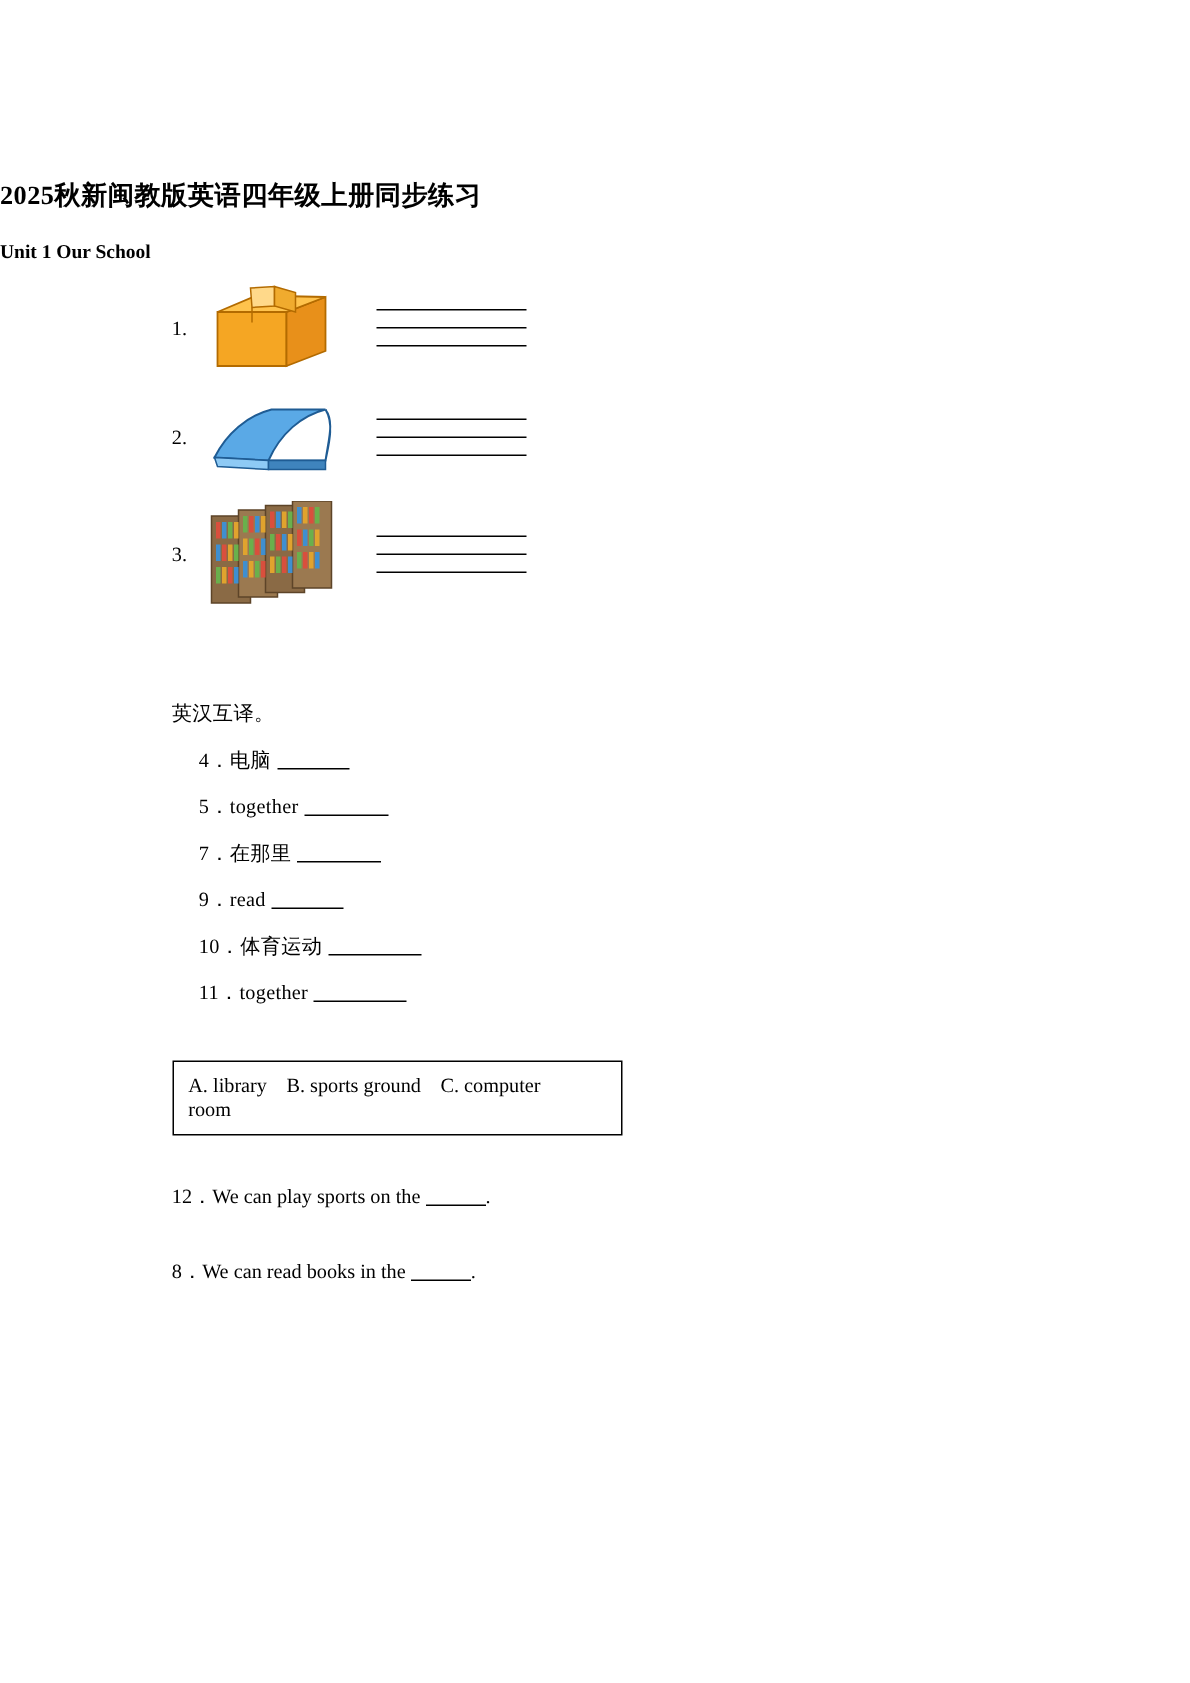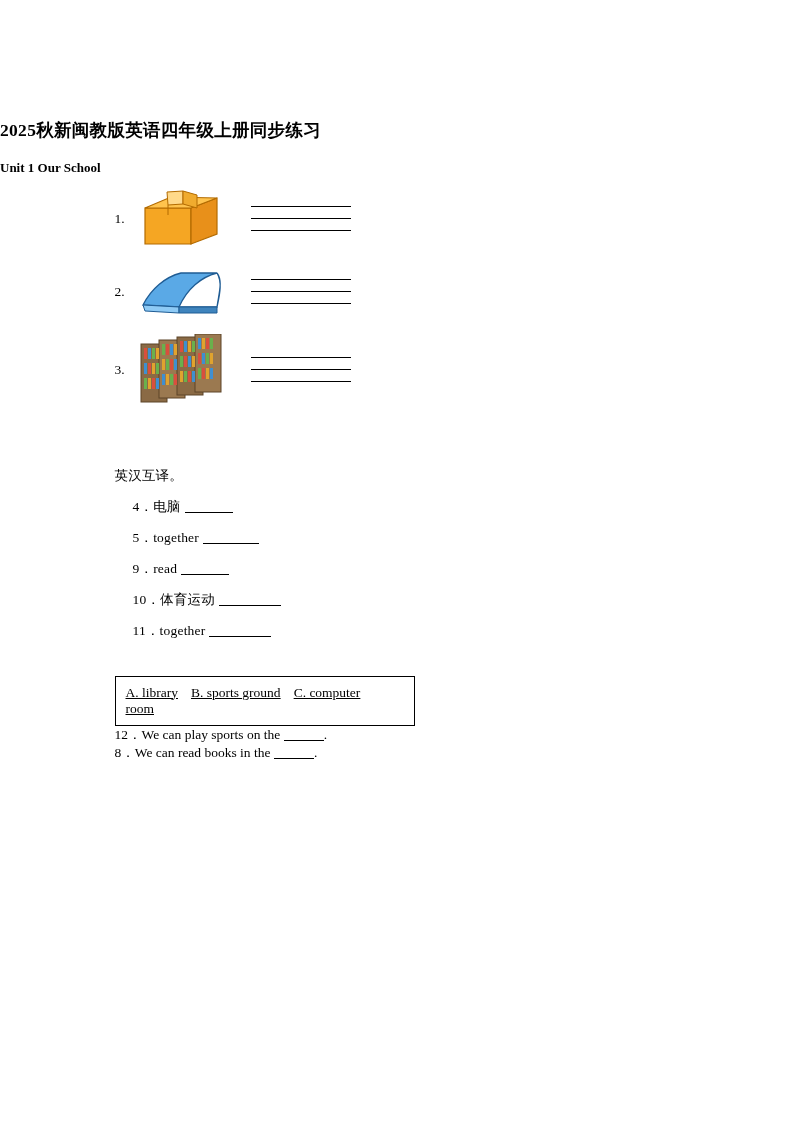--- a/index.html
+++ b/index.html
@@ -110,25 +110,25 @@
 
   .options-box {
     margin-top: 14px;
     margin-left: 3px;
     border: 1px solid #000;
     width: 300px;
     padding: 8px 10px;
     font-size: 13.5px;
     box-sizing: border-box;
   }
-  .options-box span { margin-right: 13px; text-decoration: underline; }
+  .options-box span { margin-right: 13px; }
 
   .mc-item {
     font-size: 13.5px;
-    margin-top: 0;
+    margin-top: 32px;
     margin-left: 3px;
   }
   .mc-blank {
     display: inline-block;
     border-bottom: 1px solid #000;
     width: 40px;
     height: 12px;
     vertical-align: -2px;
   }
   .spacer-lg { height: 34px; }
@@ -260,20 +260,23 @@
     <div class="section-instruction">英汉互译。</div>
 
     <div class="q-list">
       <div class="q-item">
         <span>4．</span><span>电脑</span><span class="blank b-short"></span>
       </div>
       <div class="q-item">
         <span>5．</span><span>together</span><span class="blank b-med"></span>
       </div>
       <div class="q-item">
+        <span>7．</span><span>在那里</span><span class="blank b-med"></span>
+      </div>
+      <div class="q-item">
         <span>9．</span><span>read</span><span class="blank b-short"></span>
       </div>
       <div class="q-item">
         <span>10．</span><span>体育运动</span><span class="blank b-long"></span>
       </div>
       <div class="q-item">
         <span>11．</span><span>together</span><span class="blank b-long"></span>
       </div>
     </div>
 

